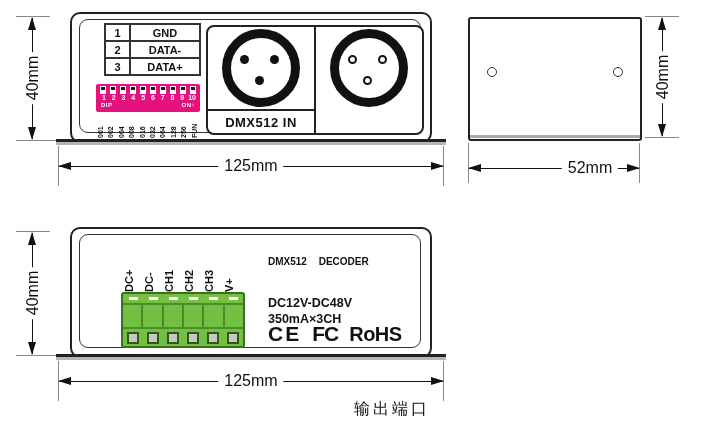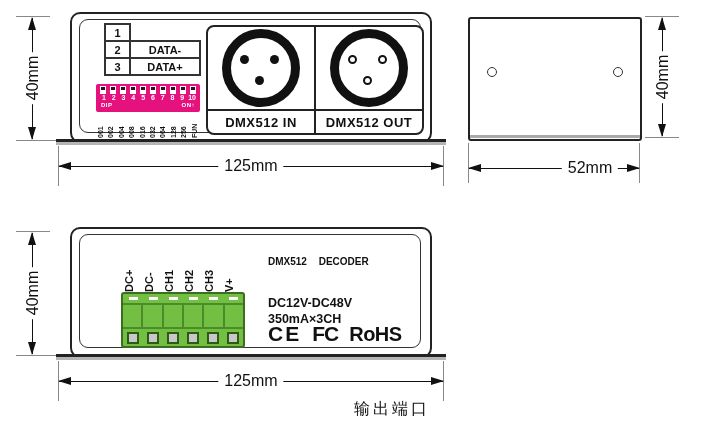--- a/index.html
+++ b/index.html
@@ -88,20 +88,21 @@
 
 <div id="stage">
 
   <div class="dev-body" style="left:70px;top:12px;width:358px;height:127px;"></div>
   <div class="dev-inner" style="left:79px;top:19px;width:340px;height:112px;"></div>
   <div class="flange" style="left:56px;top:139px;width:390px;"></div>
 
   <div class="pin-table">
     <div class="pin-row">
       <div class="pin-cell pin-num">1</div>
+      <div class="pin-cell pin-name">GND</div>
     </div>
     <div class="pin-row">
       <div class="pin-cell pin-num">2</div>
       <div class="pin-cell pin-name">DATA-</div>
     </div>
     <div class="pin-row">
       <div class="pin-cell pin-num">3</div>
       <div class="pin-cell pin-name">DATA+</div>
     </div>
   </div>
@@ -162,21 +163,20 @@
       <div class="xlr-label">DMX512 IN</div>
     </div>
     <div class="xlr-half">
       <div class="xlr-area">
         <div class="xlr-ring">
           <div class="pin-hole" style="left:9px;top:17px;"></div>
           <div class="pin-hole" style="left:39px;top:17px;"></div>
           <div class="pin-hole" style="left:24px;top:38px;"></div>
         </div>
       </div>
-      <div class="xlr-label">DMX512 OUT</div>
     </div>
   </div>
 
   <div class="exth" style="left:16px;top:16px;width:34px;"></div>
   <div class="exth" style="left:16px;top:140px;width:40px;"></div>
   <div class="dlv" style="left:32px;top:18px;height:121px;">
     <div class="ar u"></div>
     <div class="ar d"></div>
   </div>
   <div class="dlabel vert" style="left:33px;top:78px;">40mm</div>

